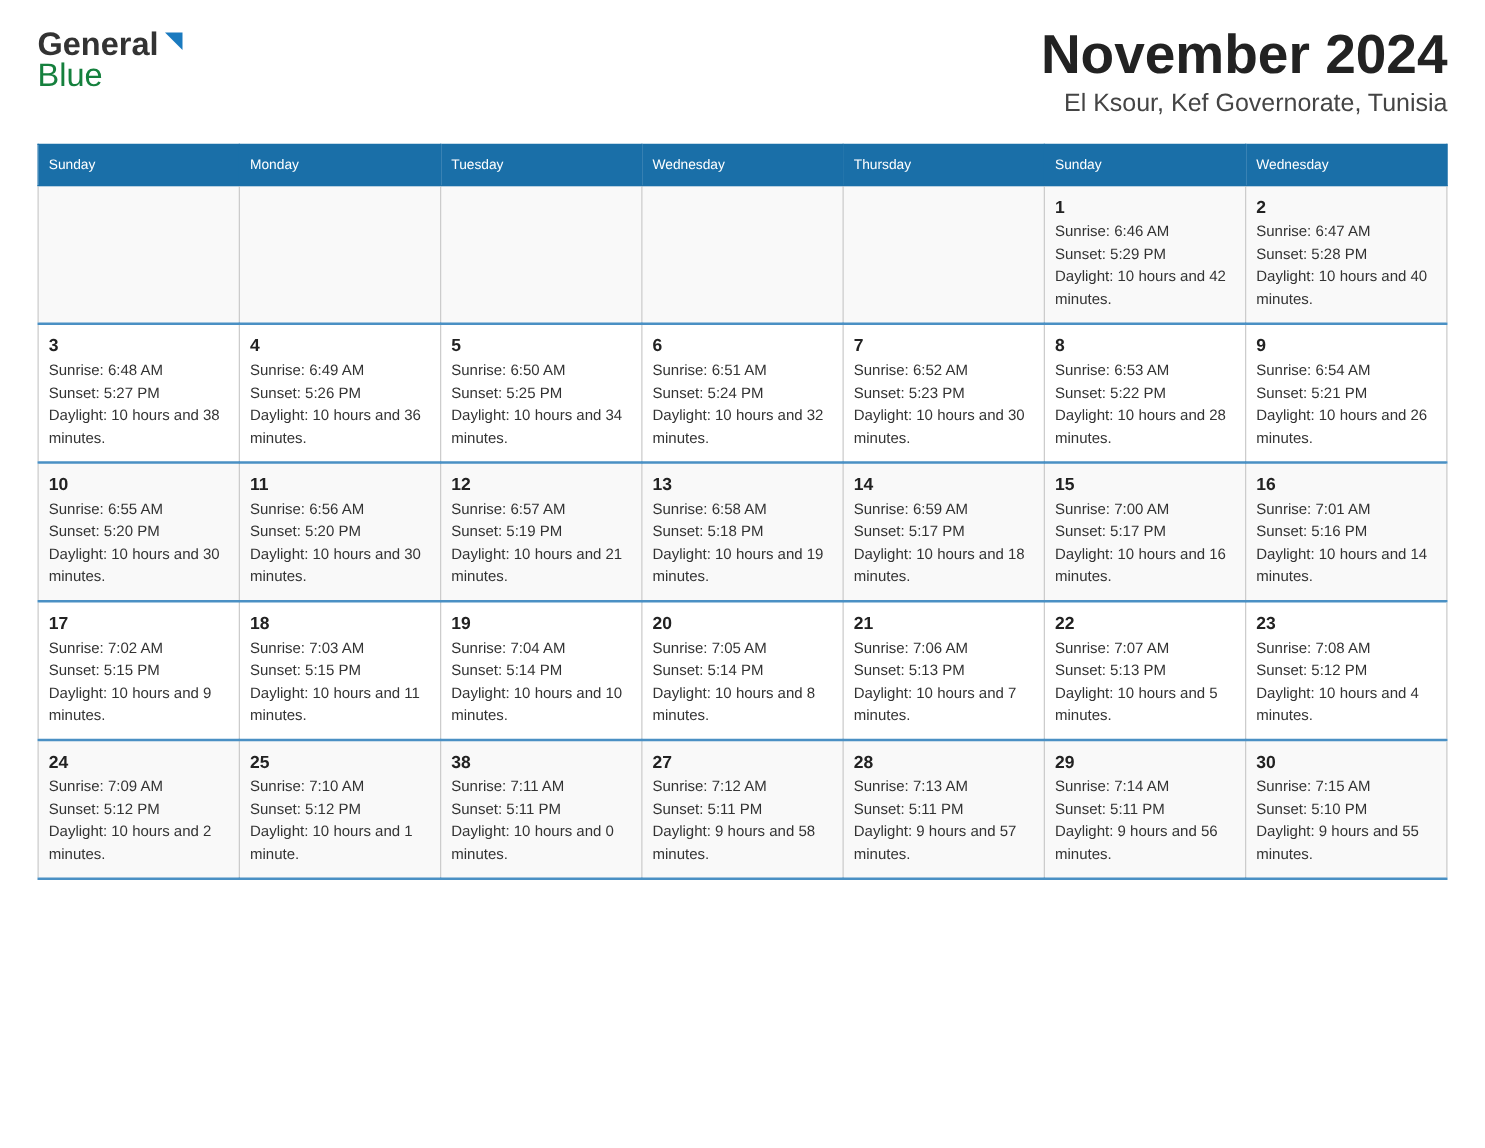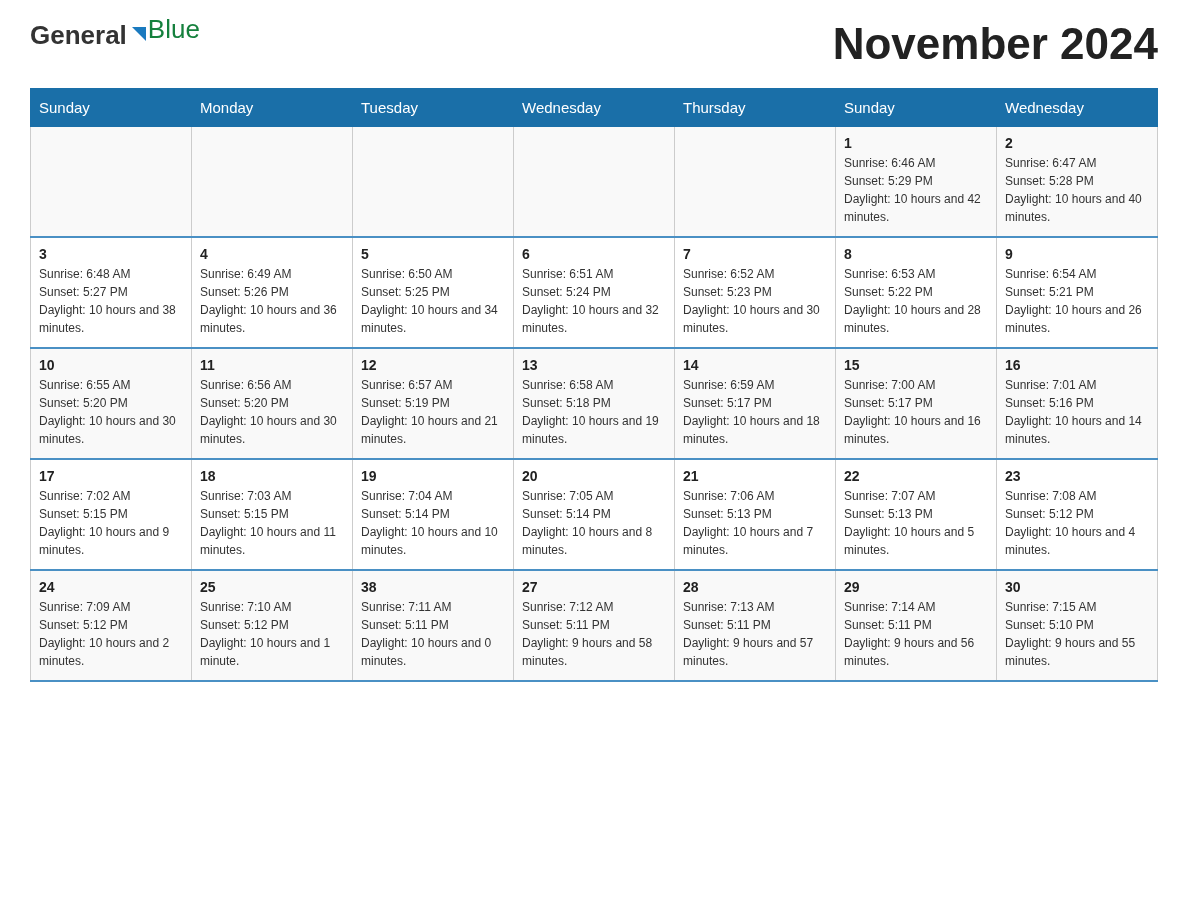--- a/index.html
+++ b/index.html
@@ -10,21 +10,21 @@
       color: #333;
     }
     .header {
       display: flex;
       justify-content: space-between;
       align-items: flex-start;
       margin-bottom: 20px;
     }
     .logo {
       display: flex;
-      flex-direction: row;
+      flex-direction: column;
       align-items: flex-start;
     }
     .logo-text-general {
       font-size: 26px;
       font-weight: bold;
       color: #333;
     }
     .logo-text-blue {
       font-size: 26px;
       font-weight: normal;
@@ -49,21 +49,21 @@
       width: 100%;
       border-collapse: collapse;
       table-layout: fixed;
     }
     thead tr {
       background-color: #1a6fa8;
     }
     thead th {
       color: #fff;
       padding: 10px 8px;
-      font-size: 15px;
+      font-size: 11px;
       font-weight: normal;
       text-align: left;
       border: 1px solid #1a6fa8;
     }
     tbody tr {
       border-bottom: 2px solid #4a90c4;
     }
     tbody td {
       vertical-align: top;
       padding: 8px 8px 10px 8px;
@@ -102,20 +102,21 @@
       <span style="display:inline-block; margin-left:3px; vertical-align:middle;">
         <svg width="18" height="18" viewBox="0 0 18 18">
           <polygon points="2,2 16,2 16,16" fill="#1a7abf"></polygon>
         </svg>
       </span>
     </div>
     <span class="logo-text-blue">Blue</span>
   </div>
   <div class="title-block">
     <div class="month-title">November 2024</div>
+    <div class="location-title">El Ksour, Kef Governorate, Tunisia</div>
   </div>
 </div>
 
 <table>
   <thead>
     <tr>
     <th>Sunday</th>
         <th>Monday</th>
         <th>Tuesday</th>
         <th>Wednesday</th>

